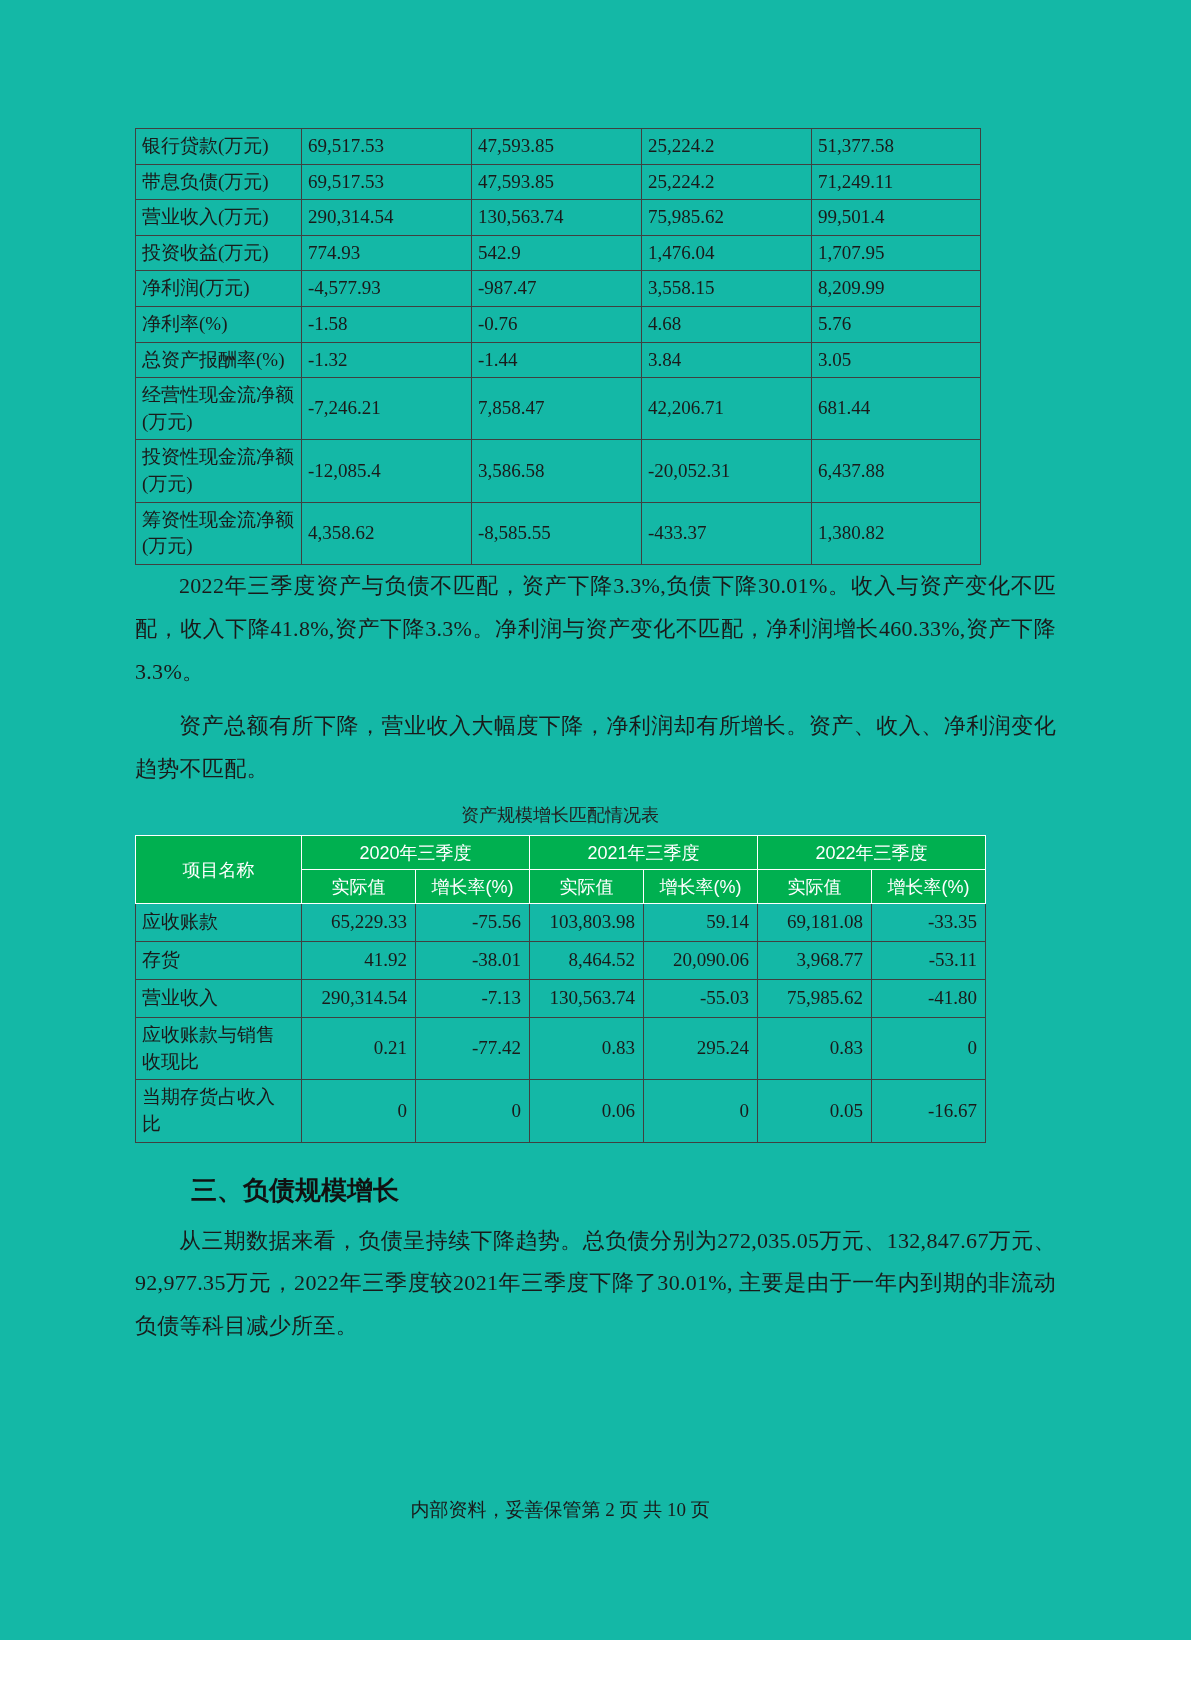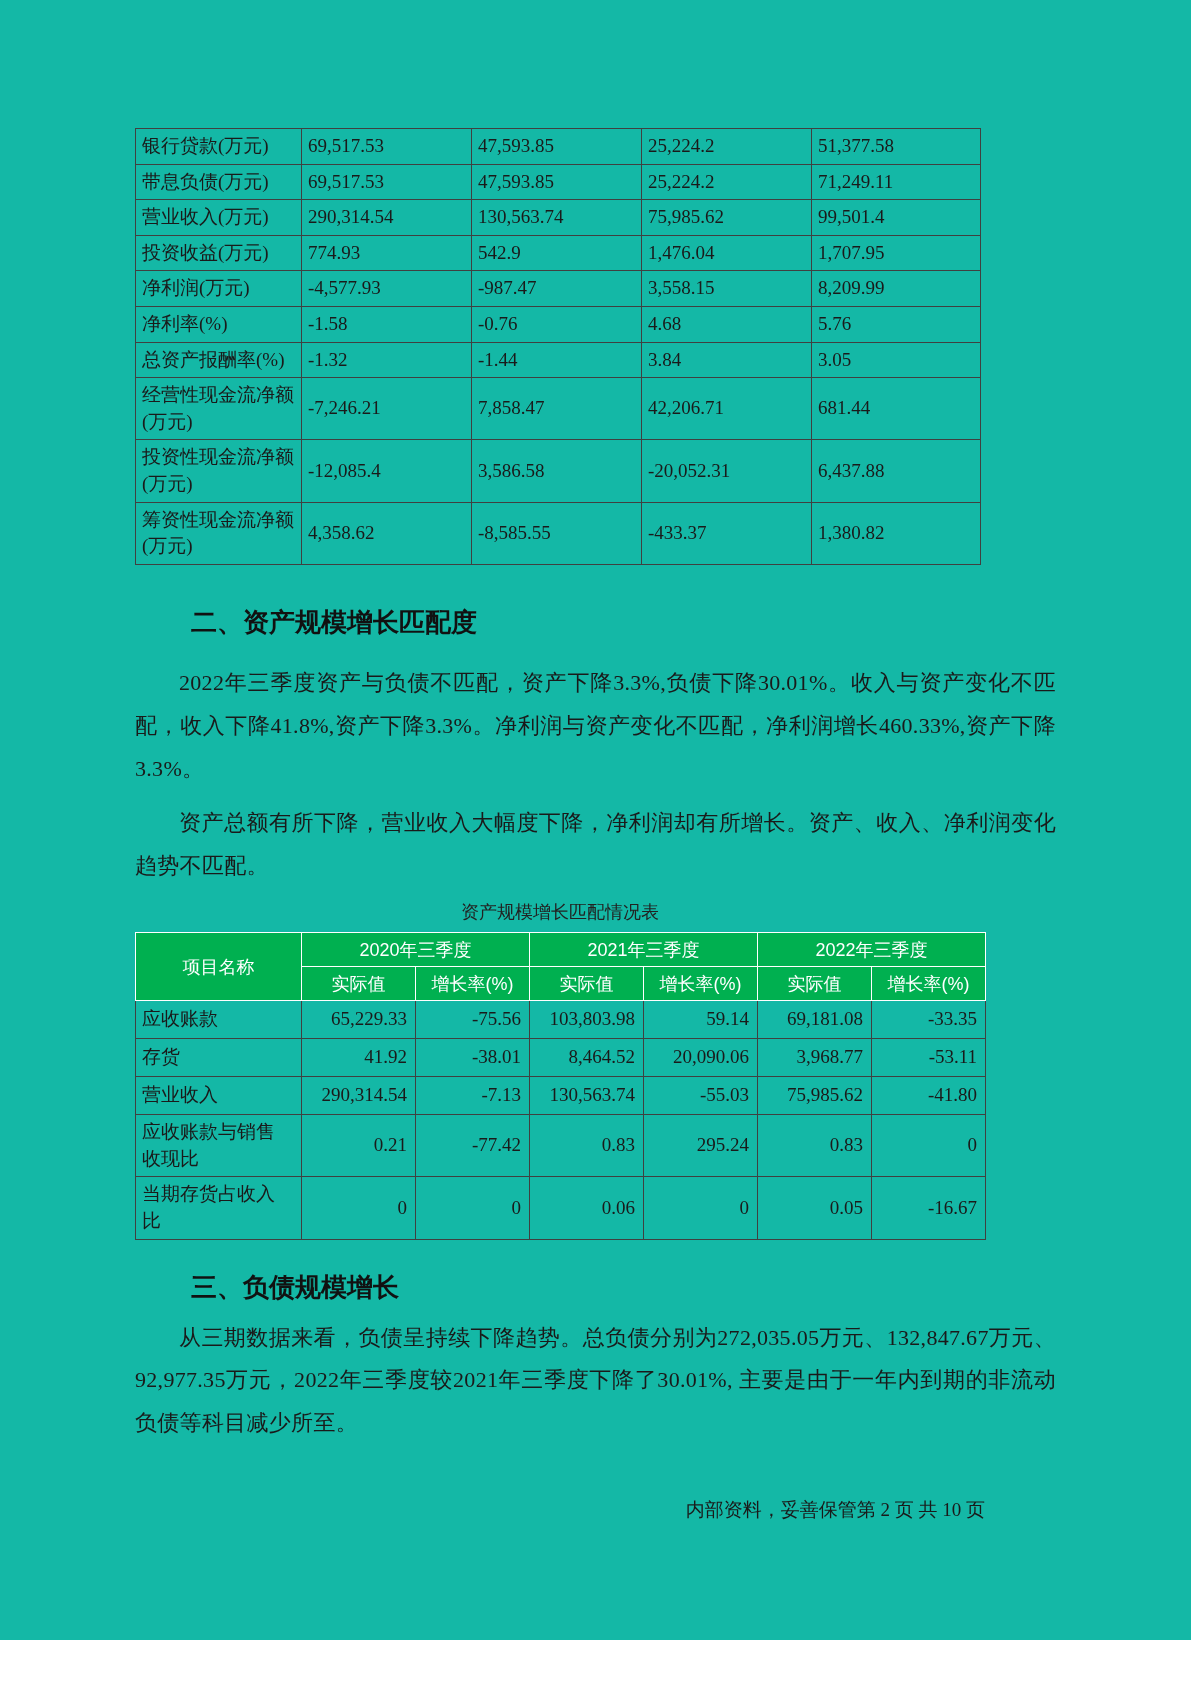--- a/index.html
+++ b/index.html
@@ -97,21 +97,21 @@
   .match-table td.name { text-align: left; padding-left: 6px; }
   .match-table td.num  { text-align: right; }
 
   
   .footer {
     position: absolute;
     left: 135px;
     right: 206px;
     top: 1497px;
     display: flex;
-    justify-content: flex-end;
+    justify-content: center;
     align-items: baseline;
     font-size: 19px;
   }
   .footer-left  { font-family: "Liberation Sans", "DejaVu Sans", sans-serif; color: #1a1a1a; }
   .footer-right { font-family: "Liberation Serif", "DejaVu Serif", serif; color: #1a1a1a; }
 </style>
 </head>
 <body>
 
 <div class="page">
@@ -192,21 +192,20 @@
         <tr>
           <td>筹资性现金流净额(万元)</td>
           <td>4,358.62</td>
           <td>-8,585.55</td>
           <td>-433.37</td>
           <td>1,380.82</td>
         </tr>
       </tbody>
     </table>
 
-    <div class="sec-heading">二、资产规模增长匹配度</div>
     <p class="para">2022年三季度资产与负债不匹配，资产下降3.3%,负债下降30.01%。收入与资产变化不匹配，收入下降41.8%,资产下降3.3%。净利润与资产变化不匹配，净利润增长460.33%,资产下降3.3%。</p>
     <p class="para">资产总额有所下降，营业收入大幅度下降，净利润却有所增长。资产、收入、净利润变化趋势不匹配。</p>
 
     <div class="tbl-caption">资产规模增长匹配情况表</div>
 
     <table class="match-table">
       <colgroup>
         <col style="width:166px">
           <col style="width:114px">
           <col style="width:114px">

